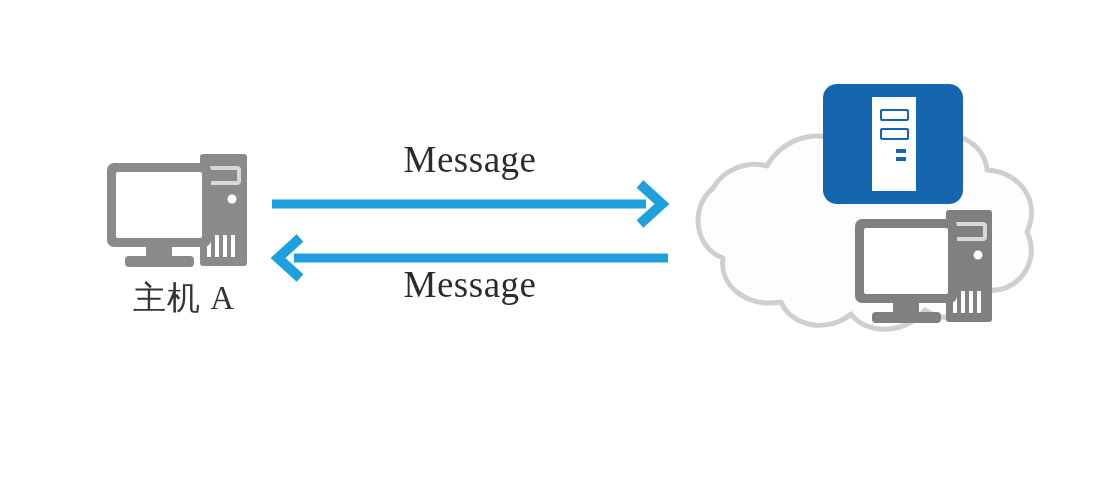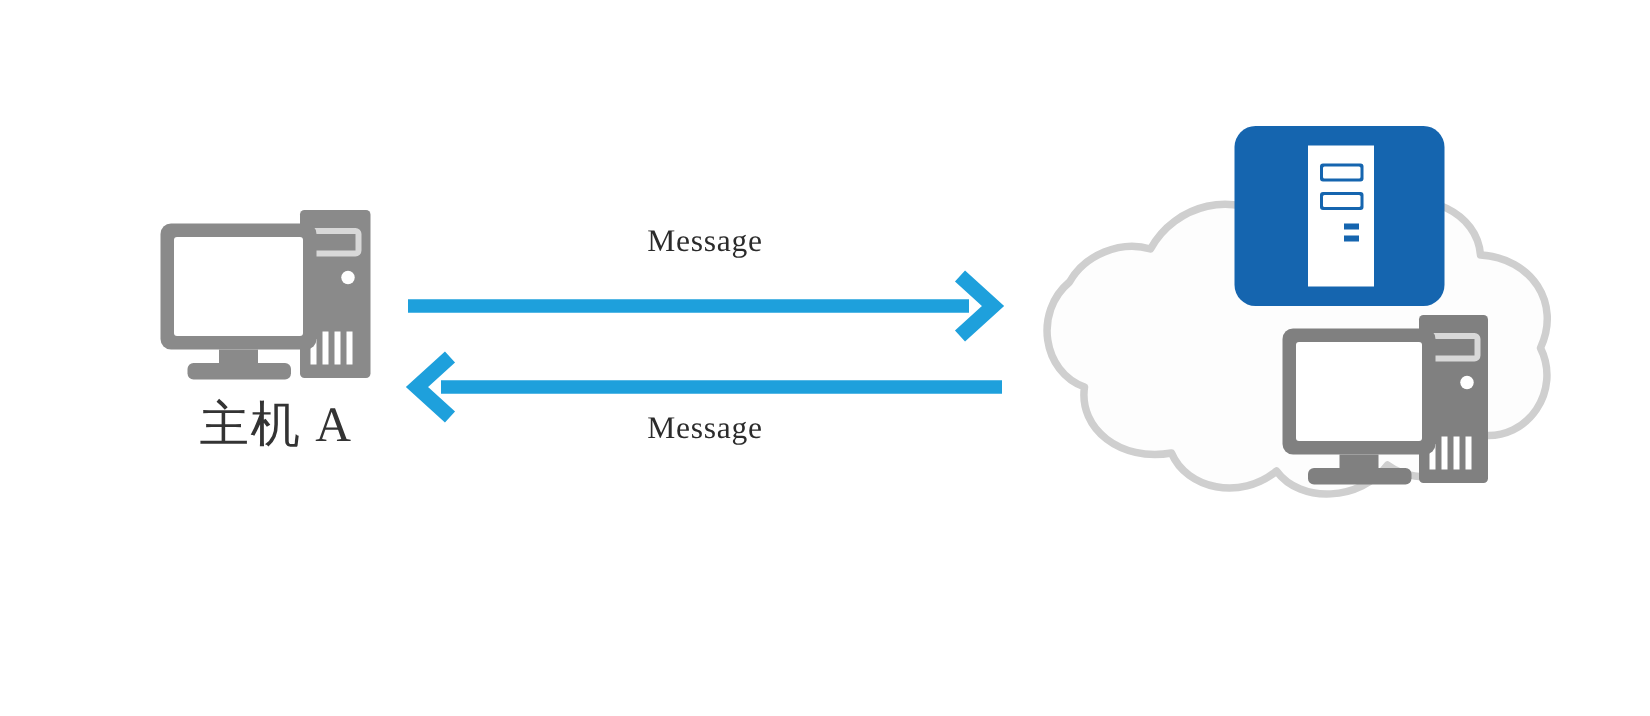--- a/index.html
+++ b/index.html
@@ -16,21 +16,21 @@
     width: 1100px;
     height: 477px;
     background: #ffffff;
     overflow: hidden;
   }
 
   
   #host-a-group {
     position: absolute;
     left: 104px;
-    top: 138px;
+    top: 152px;
     width: 170px;
     height: 180px;
   }
   #host-a-icon {
     position: absolute;
     left: 0;
     top: 0;
     width: 155px;
     height: 125px;
   }
@@ -67,21 +67,21 @@
     display: block;
     width: 100%;
     height: 100%;
     overflow: visible;
   }
 
   .msg-label {
     position: absolute;
     text-align: center;
     font-family: "Liberation Serif", "DejaVu Serif", serif;
-    font-size: 21px;
+    font-size: 37px;
     line-height: 34px;
     color: #2b2b2b;
     white-space: nowrap;
     letter-spacing: 0.5px;
   }
   #msg-label-top {
     left: 290px;
     top: 143px;
     width: 360px;
   }

